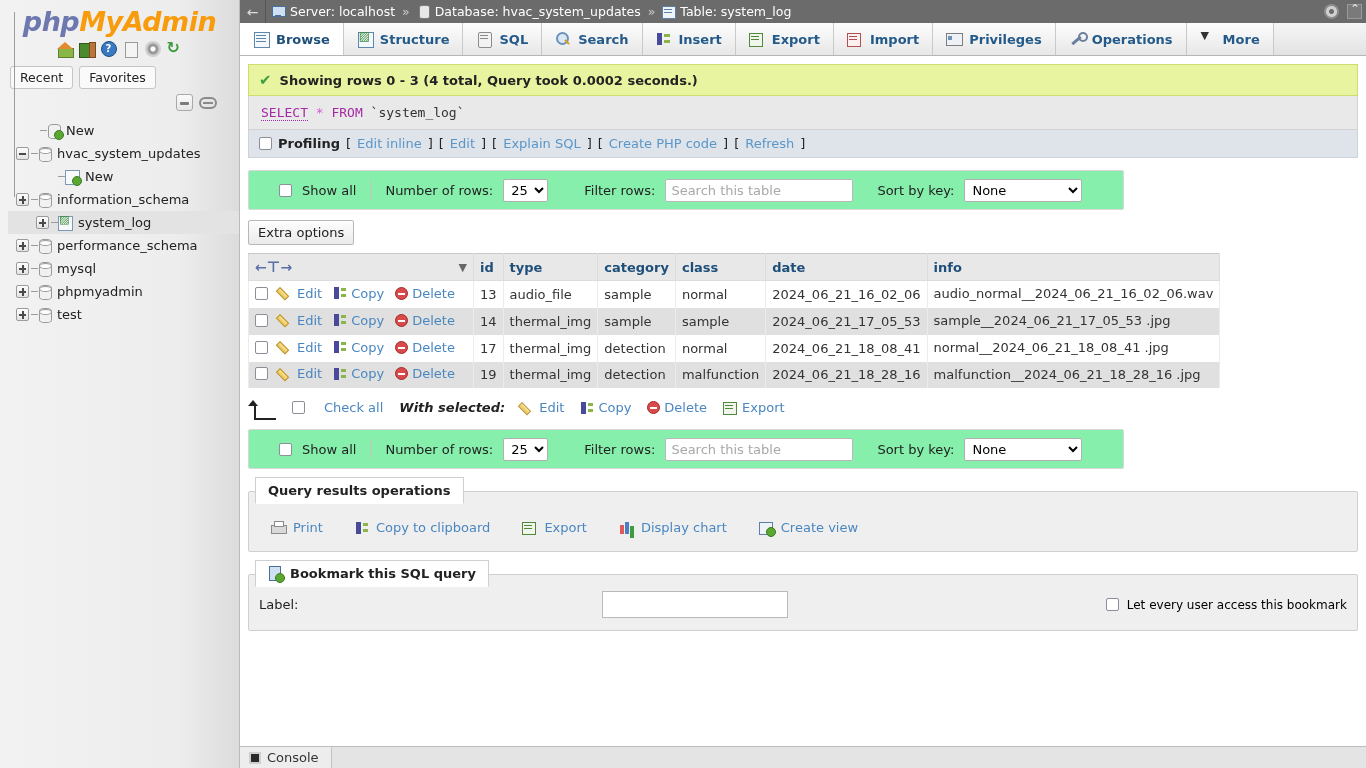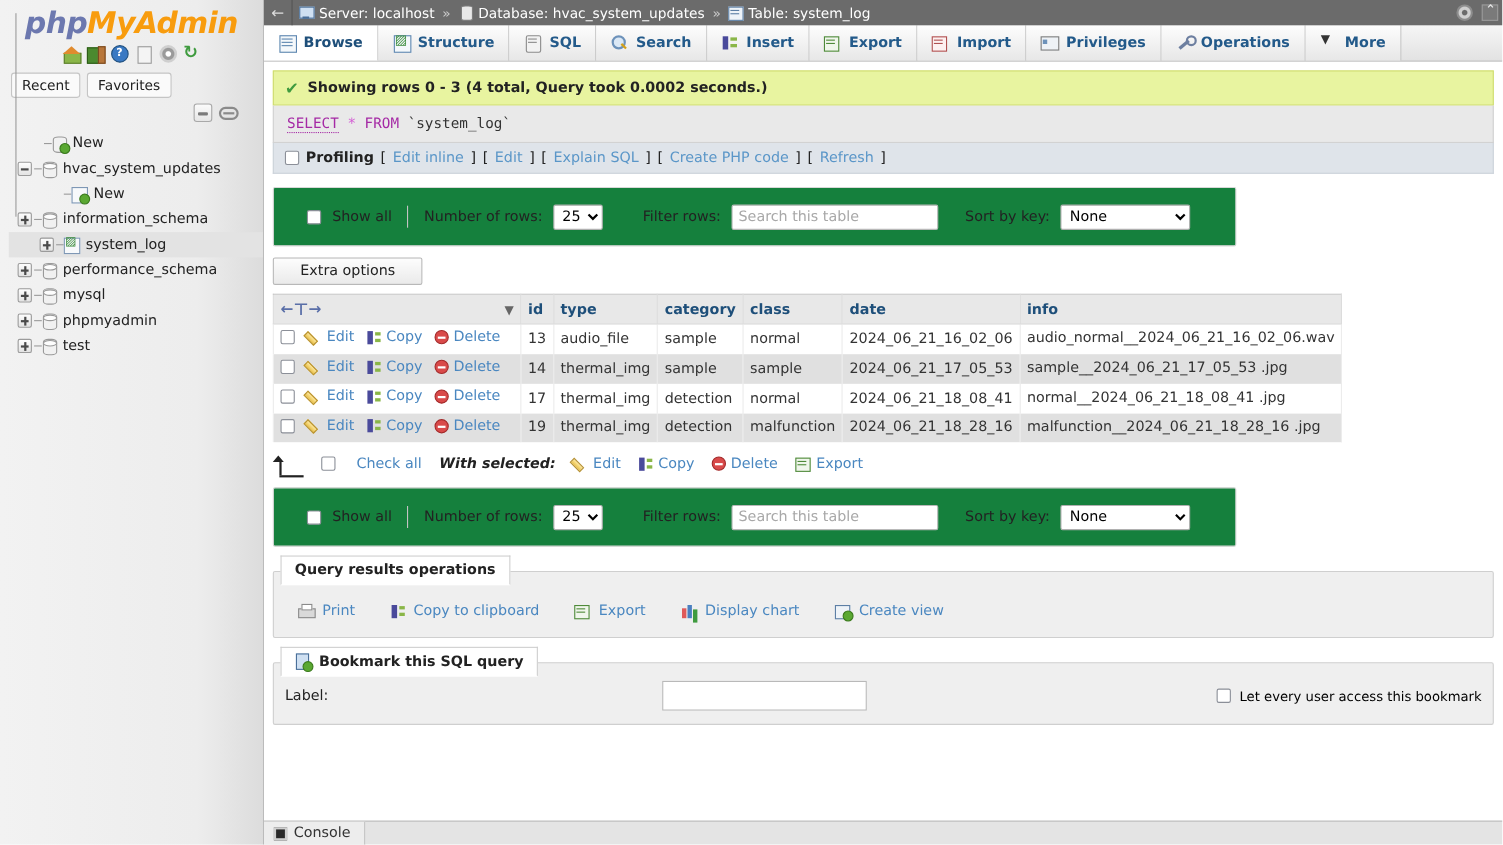--- a/index.html
+++ b/index.html
@@ -246,40 +246,40 @@
   .profiling b{ font-weight:bold; color:#222;}
   .lnk{ color:#5a96c8; cursor:pointer; }
   .brk{ color:#222; }
 
   .cbox {
     width:13px;height:13px;border:1px solid #8b8f98;background:#fff;border-radius:2px;
     display:inline-block;flex:0 0 13px;cursor:pointer;
   }
 
   .optbar {
-    margin:12px 8px 0 8px; background:#15803d; border:1px solid #d8d8d8; border-radius:2px;
-    display:flex; align-items:center; gap:10px; padding:8px 30px; font-size:13px; height:54px;
+    margin:12px 8px 0 8px; background:#86efac; border:1px solid #d8d8d8; border-radius:2px;
+    display:flex; align-items:center; gap:10px; padding:8px 30px; font-size:13px; height:40px;
   }
   .optbar .divider{ width:1px;height:20px;background:#c3c3c3;margin:0 4px;}
   .optbar label{ color:#222; }
   select.sel {
     font-family:"DejaVu Sans","Liberation Sans",sans-serif; font-size:13px;
     padding:2px 3px; border:1px solid #b0b0b0; background:#fff; border-radius:2px;
   }
   input.txt {
     font-family:"DejaVu Sans","Liberation Sans",sans-serif; font-size:13px;
     padding:3px 5px; border:1px solid #b9b9b9; background:#fff; border-radius:2px;
     width:188px;
   }
   input.txt::placeholder{ color:#a8a8a8; }
 
   .btn-extra {
     margin:10px 0 0 8px; display:inline-block;
     background:linear-gradient(#fdfdfd,#eaeaea); border:1px solid #b8b8b8;
-    border-radius:2px; padding:4px 24px; font-size:13px; color:#222; cursor:pointer;
+    border-radius:2px; padding:4px 9px; font-size:13px; color:#222; cursor:pointer;
   }
 
   
   table.res { border-collapse:collapse; margin:8px 0 0 8px; font-size:13px; }
   table.res th {
     background:#e8e8e8; color:#1e4f7a; font-weight:bold; text-align:left;
     padding:4px 6px; border:1px solid #dcdcdc; border-top:1px solid #c8c8c8;
     white-space:nowrap;
   }
   table.res th.ctrl{ width:225px; }

